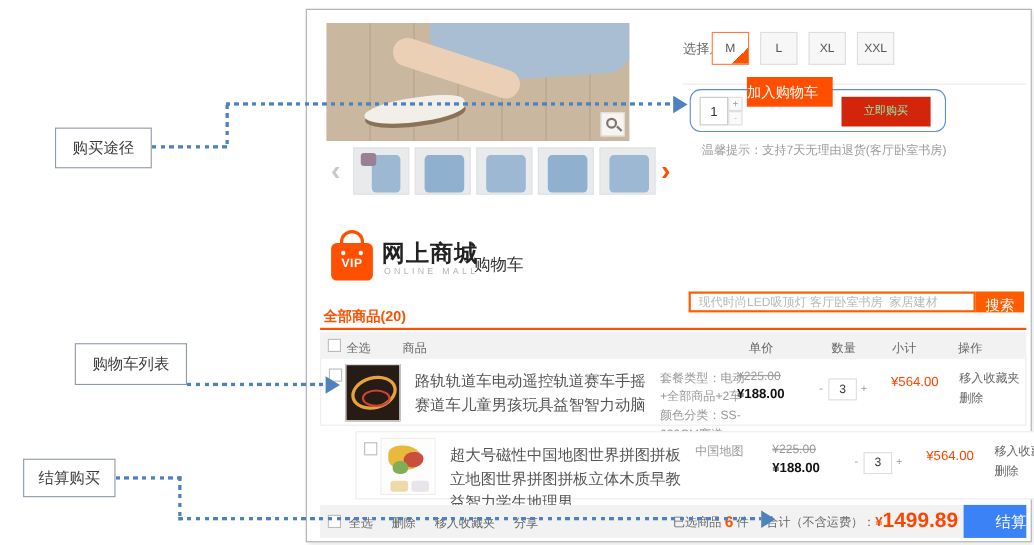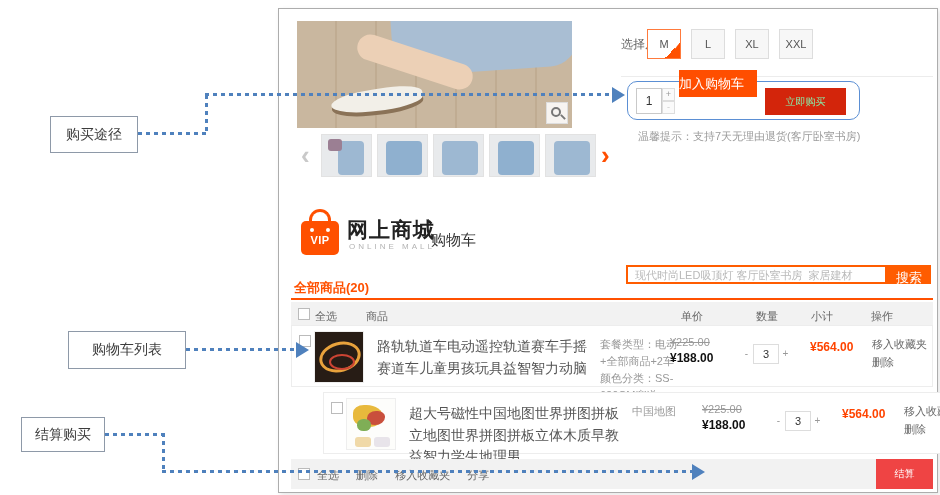--- a/index.html
+++ b/index.html
@@ -103,37 +103,37 @@
   .pspec { left:308px; top:10px; width:90px; font-size:11px; color:#999; line-height:1.55; }
   .pprice { left:378px; top:10px; width:70px; font-size:11px; }
   .pprice .old { color:#999; text-decoration:line-through; }
   .pprice .cur { color:#111; font-weight:bold; font-size:12px; margin-top:3px; }
   .rstep { left:448px; top:18px; height:20px; }
   .rstep .b { position:absolute; top:1px; width:13px; height:18px; font-size:10px; color:#999;
     text-align:center; line-height:18px; cursor:pointer; }
   .rstep .minus { left:0; } .rstep .plus { left:39px; }
   .rstep .val { position:absolute; left:13px; top:0; width:26px; height:20px; border:1px solid #ddd;
     background:#fff; text-align:center; font-size:11px; color:#333; line-height:18px; }
-  .psub { left:518px; top:14px; font-size:12px; font-weight:bold; color:#ff4400; }
+  .psub { left:518px; top:14px; font-size:12px; font-weight:normal; color:#ff4400; }
   .pact { left:580px; top:10px; font-size:11px; color:#666; line-height:1.6; }
   .pact div { cursor:pointer; }
 
   
   .fbar { left:12px; top:450px; width:642px; height:30px; background:#f2f2f2; }
   .fbar .cb { position:absolute; left:7px; top:9px; }
   .flinks { position:absolute; left:26px; top:9px; font-size:11px; color:#666; }
   .flinks span { margin-right:14px; cursor:pointer; }
   .fright { position:absolute; right:62px; top:0; height:30px; display:flex; align-items:center; }
   .sel-label,.sel-unit,.total-label { font-size:11px; color:#666; }
   .sel-count { color:#ff5000; font-weight:bold; font-size:14px; margin:0 3px; }
   .total-label { margin-left:16px; }
   .cur-sym { color:#ff4400; font-weight:bold; font-size:12px; }
   .total-amt { color:#ff4400; font-weight:bold; font-size:19px; }
-  .checkout-btn { position:absolute; right:0; top:0; width:57px; height:30px; background:#ef4444;
-    color:#fff; font-size:10px; text-align:center; line-height:30px; cursor:pointer; }
+  .checkout-btn { position:absolute; right:0; top:0; width:57px; height:30px; background:#3b82f6;
+    color:#fff; font-size:14px; text-align:right; line-height:30px; cursor:pointer; }
 
   
   .ann-box { position:absolute; background:#fff; border:1px solid #8e99a8; color:#3c3c3c;
     font-size:14px; display:flex; align-items:center; justify-content:center; z-index:20; }
   .dot-h { position:absolute; height:3px; z-index:19;
     background-image:repeating-linear-gradient(90deg,#4f81bd 0 4px,transparent 4px 8px); }
   .dot-v { position:absolute; width:3px; z-index:19;
     background-image:repeating-linear-gradient(180deg,#4f81bd 0 4px,transparent 4px 8px); }
   .arrow-r { position:absolute; width:0; height:0; z-index:19;
     border-left:13px solid #4f81bd; border-top:8px solid transparent; border-bottom:8px solid transparent; }
@@ -283,26 +283,34 @@
   </div>
 
   <div class="abs fbar">
     <span class="cb"></span>
     <div class="flinks">
       <span>全选</span>
       <span>删除</span>
       <span>移入收藏夹</span>
       <span>分享</span>
     </div>
+    <div class="fright">
+      <span class="sel-label">已选商品</span>
+      <span class="sel-count">6</span>
+      <span class="sel-unit">件</span>
+      <span class="total-label">合计（不含运费）：</span>
+      <span class="cur-sym">¥</span>
+      <span class="total-amt">1499.89</span>
+    </div>
     <div class="checkout-btn">结算</div>
   </div>
 </div>
 
 <div class="ann-box" style="left:50px;top:116px;width:88px;height:37px">购买途径</div>
-<div class="ann-box" style="left:68px;top:331px;width:118px;height:38px">购物车列表</div>
+<div class="ann-box" style="left:68px;top:312px;width:102px;height:38px">购物车列表</div>
 <div class="ann-box" style="left:21px;top:417px;width:84px;height:35px">结算购买</div>
 
 <div class="dot-h" style="left:138px;top:132px;width:70px"></div>
 <div class="dot-v" style="left:205px;top:95px;height:40px"></div>
 <div class="dot-h" style="left:205px;top:93px;width:407px"></div>
 <div class="arrow-r" style="left:612px;top:87px"></div>
 
 <div class="dot-h" style="left:170px;top:348px;width:126px"></div>
 <div class="arrow-r" style="left:296px;top:342px"></div>
 

